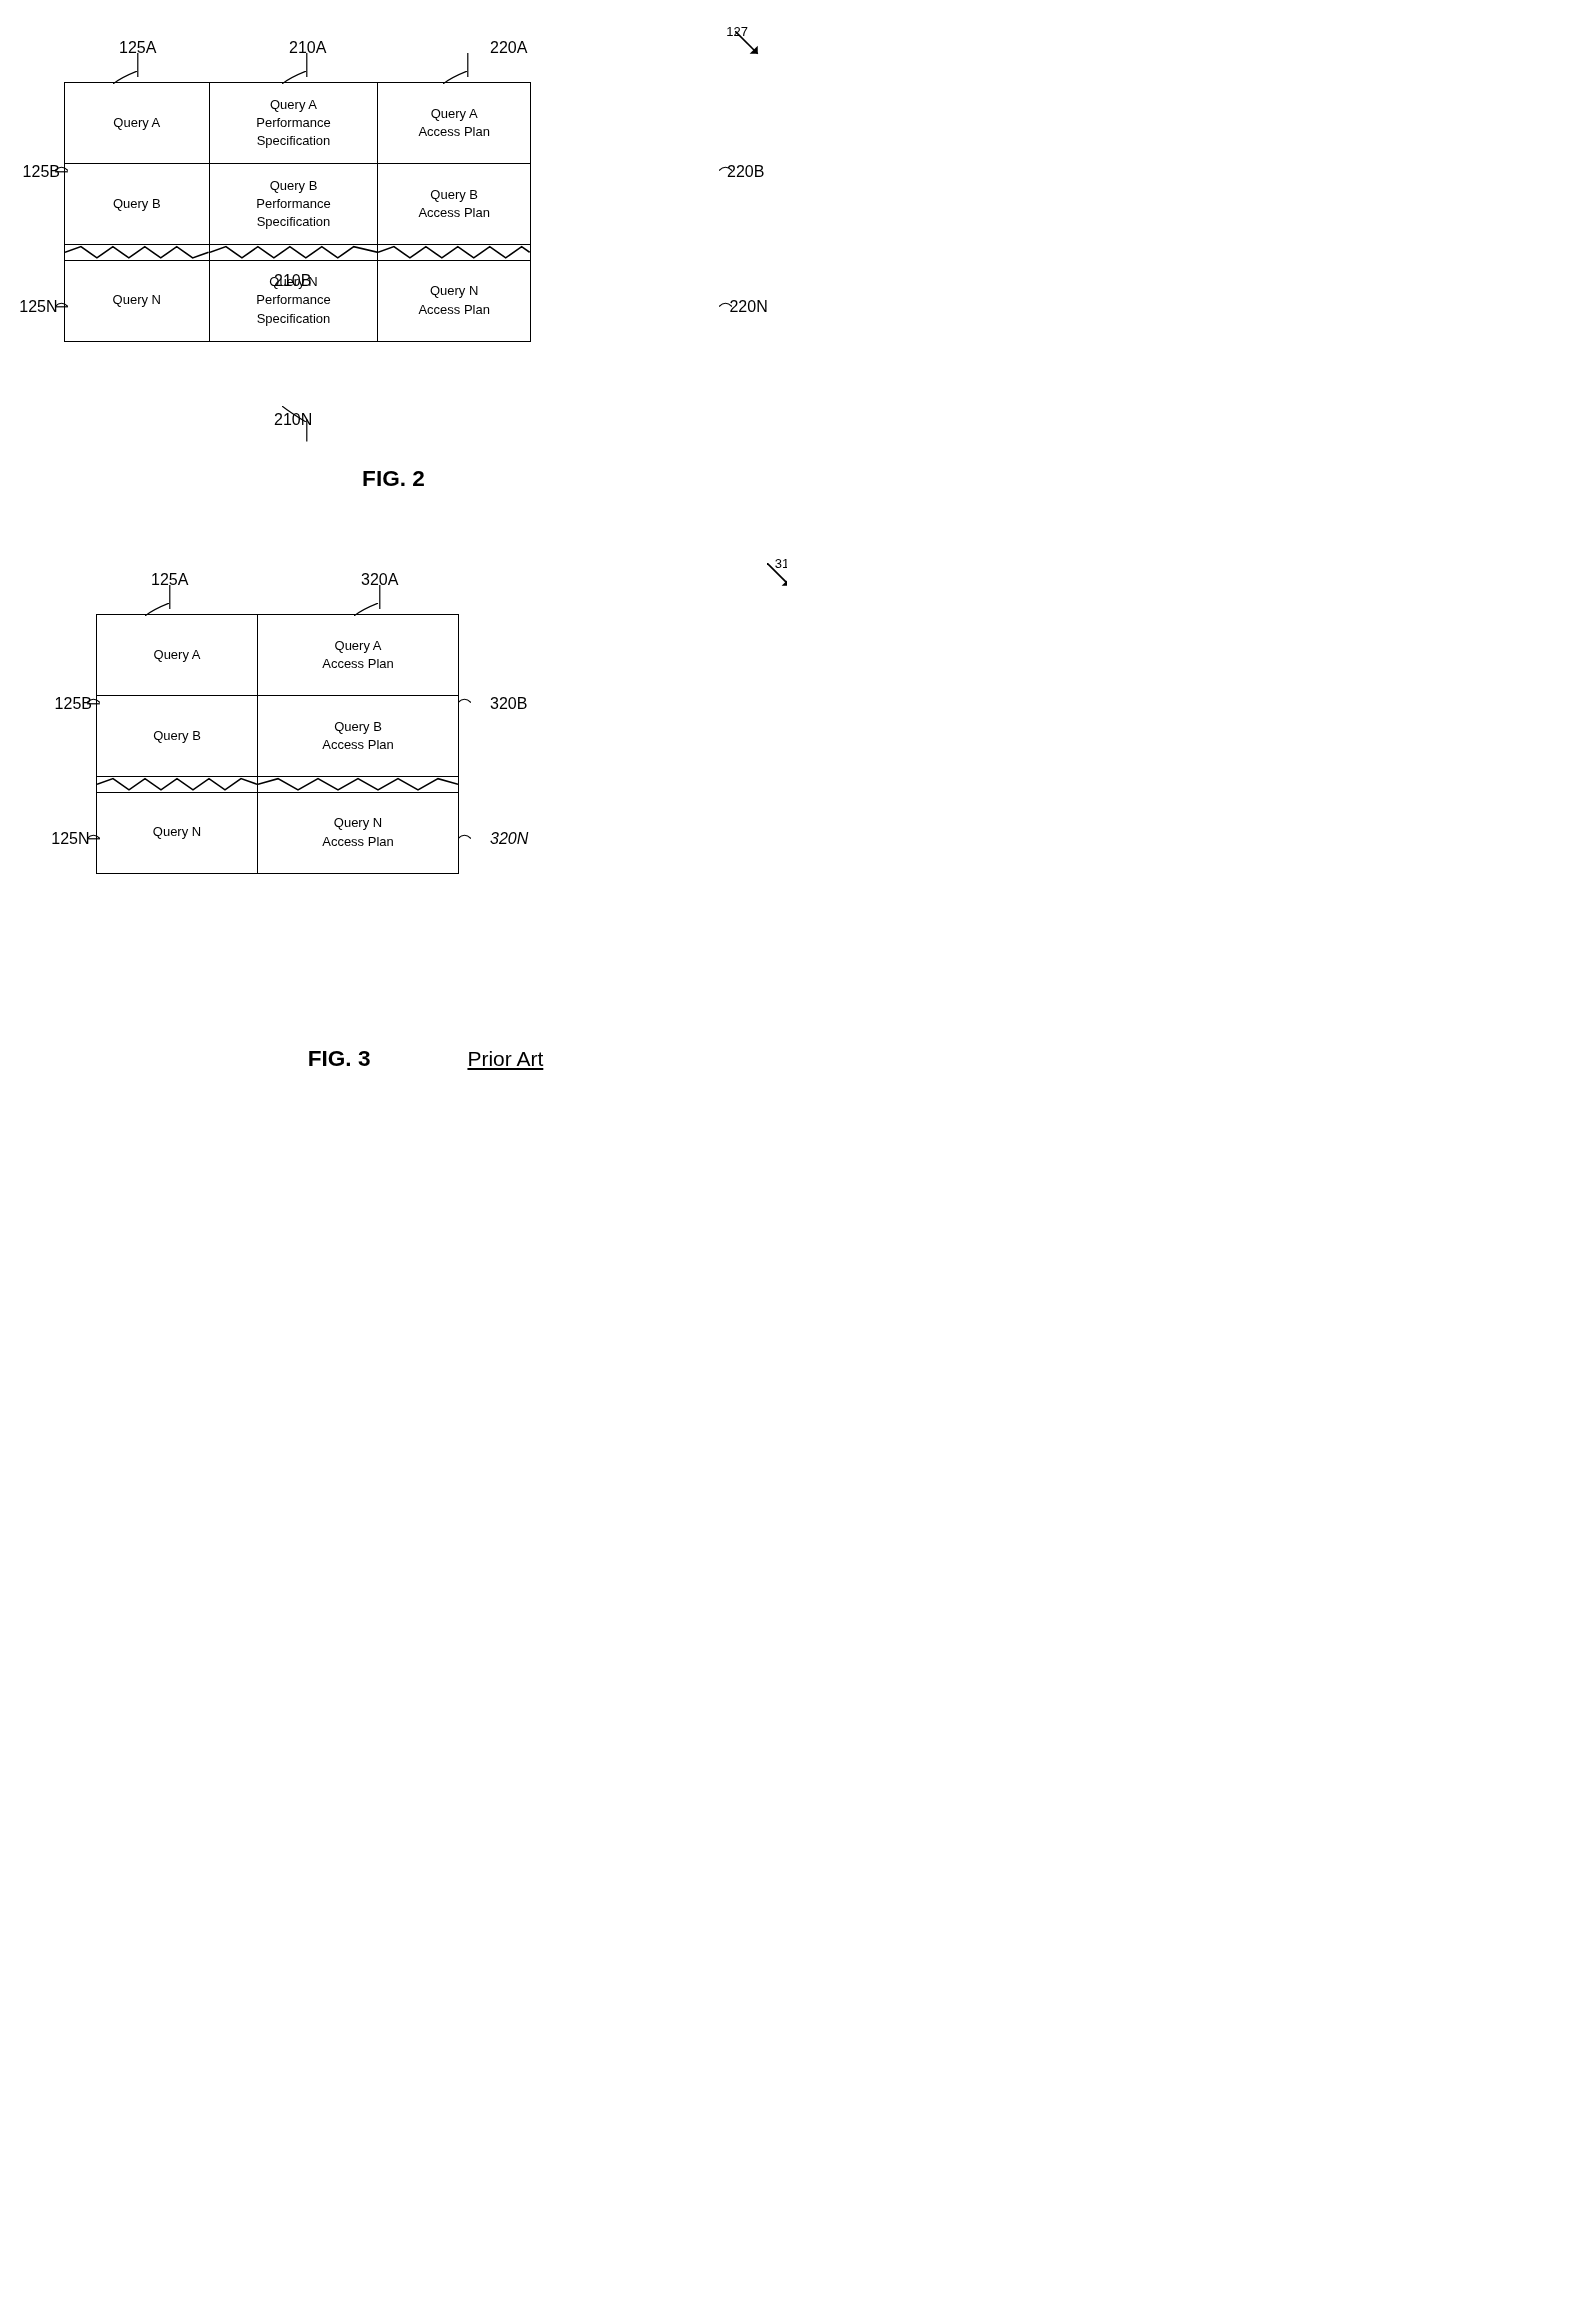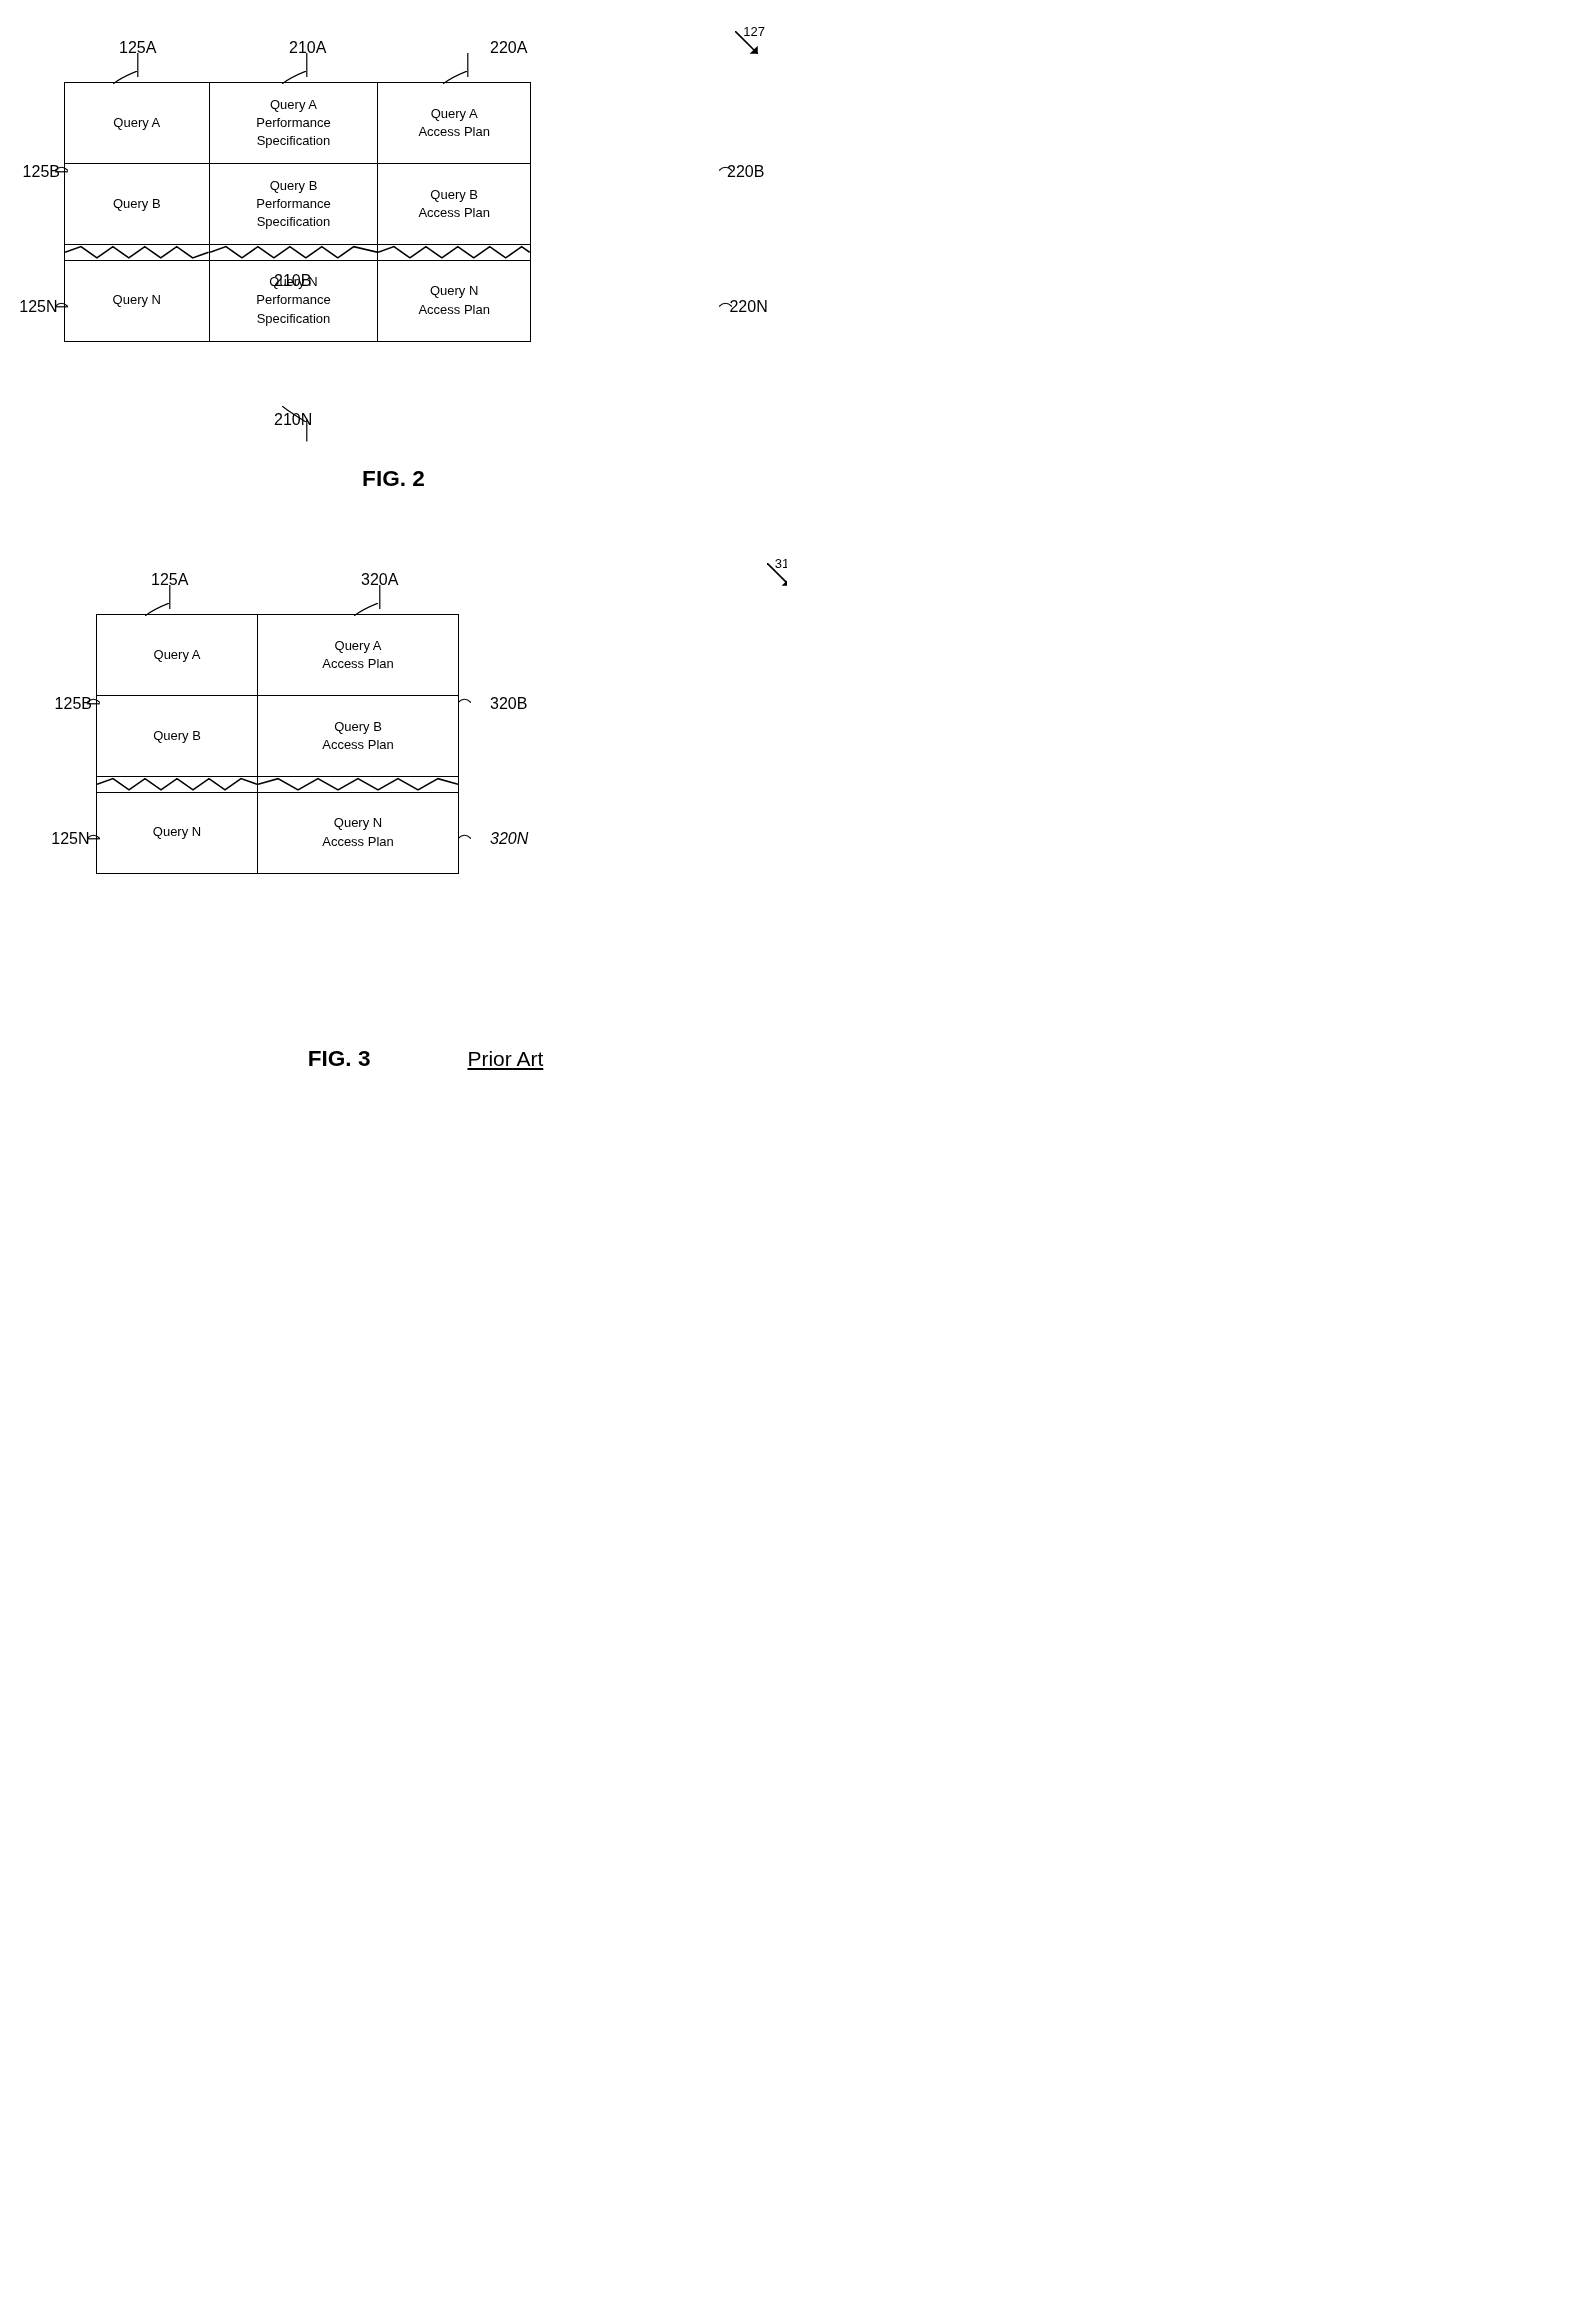--- a/index.html
+++ b/index.html
@@ -73,21 +73,21 @@
     }
 
   </style>
 </head>
 <body>
 
 <div class="diagram-container">
 
   <div class="fig2-area">
 
-    <div class="diag-label" style="top:24px; right:22px; font-size:13px;text-align:center;">127</div>
+    <div class="diag-label" style="top:24px; right:39px; font-size:13px;text-align:center;">127</div>
     <svg style="position:absolute;top:31px;right:26px;width:26px;height:26px;" viewBox="0 0 32 32" width="26" height="26">
       <line x1="0" y1="0" x2="28" y2="28" stroke="#000" stroke-width="2"></line>
       <polygon points="18,28 28,28 28,18" fill="#000"></polygon>
     </svg>
 
     <div class="diag-label" style="top:39px; left:119px;">125A</div>
     <svg style="position:absolute;top:53px;left:137px;width:1.6px;height:24px;" viewBox="0 0 2 30" width="1.6" height="24">
       <line x1="1" y1="0" x2="1" y2="30" stroke="#000" stroke-width="1.5"></line>
     </svg>
 

